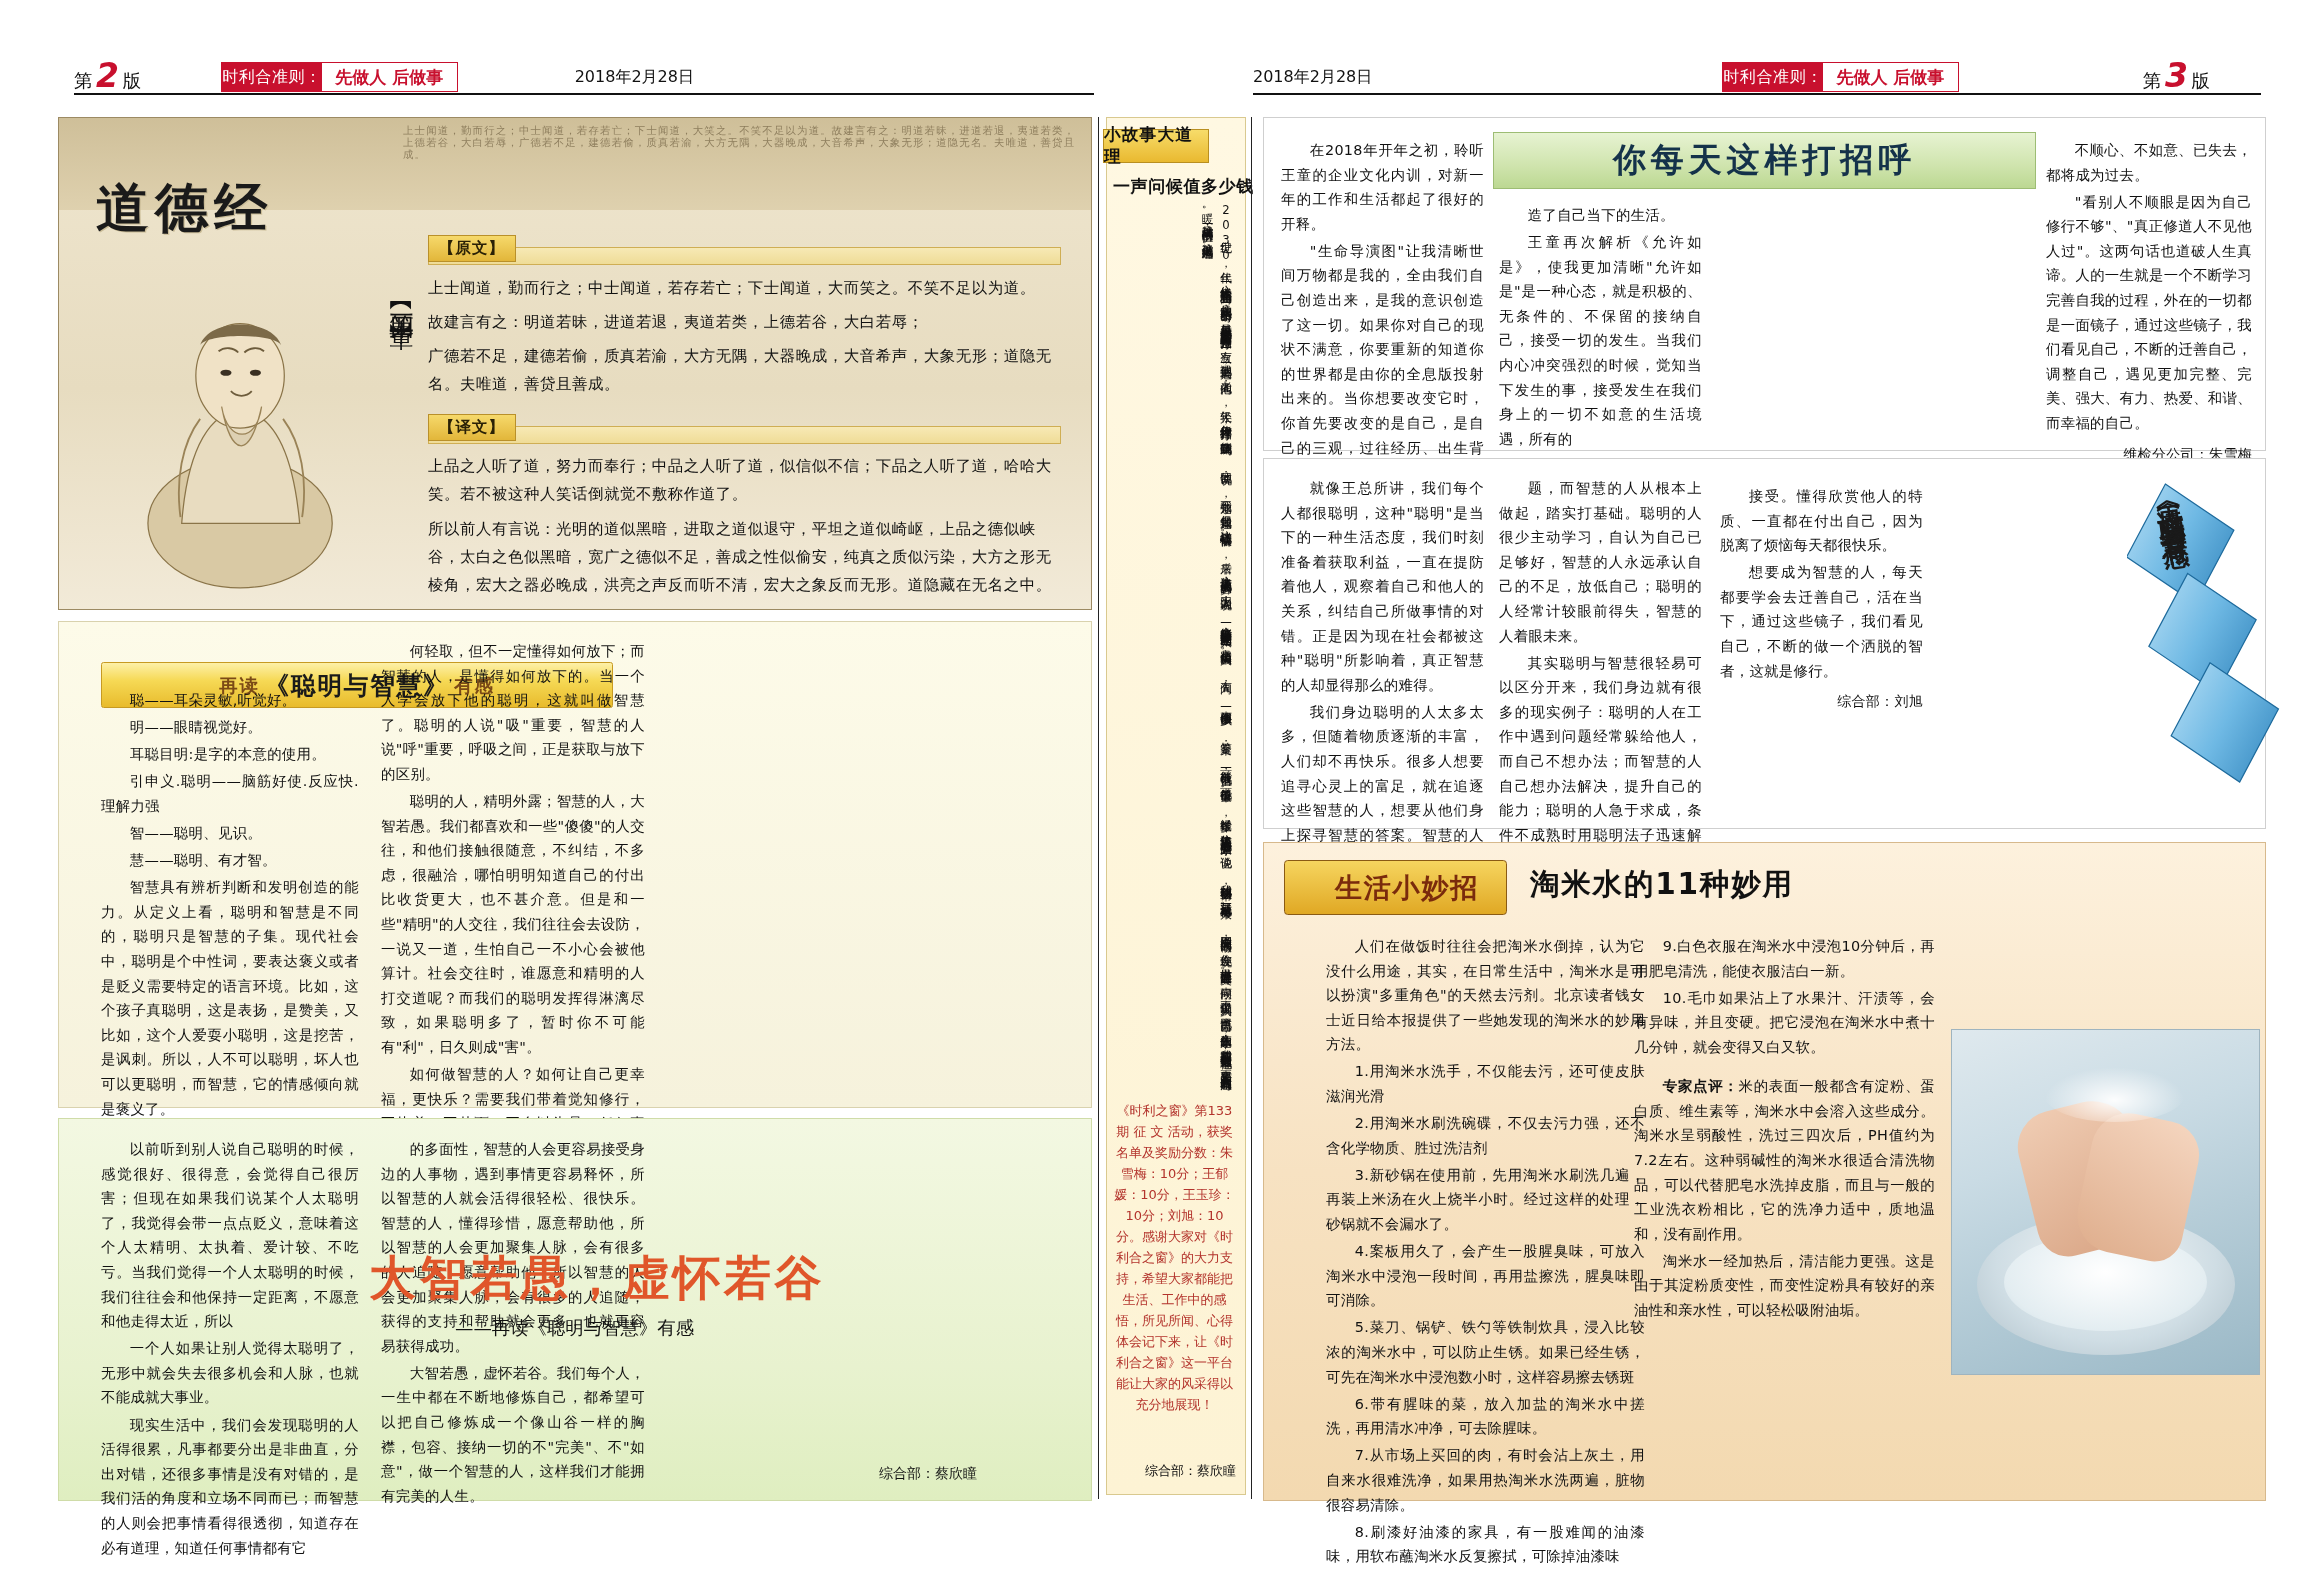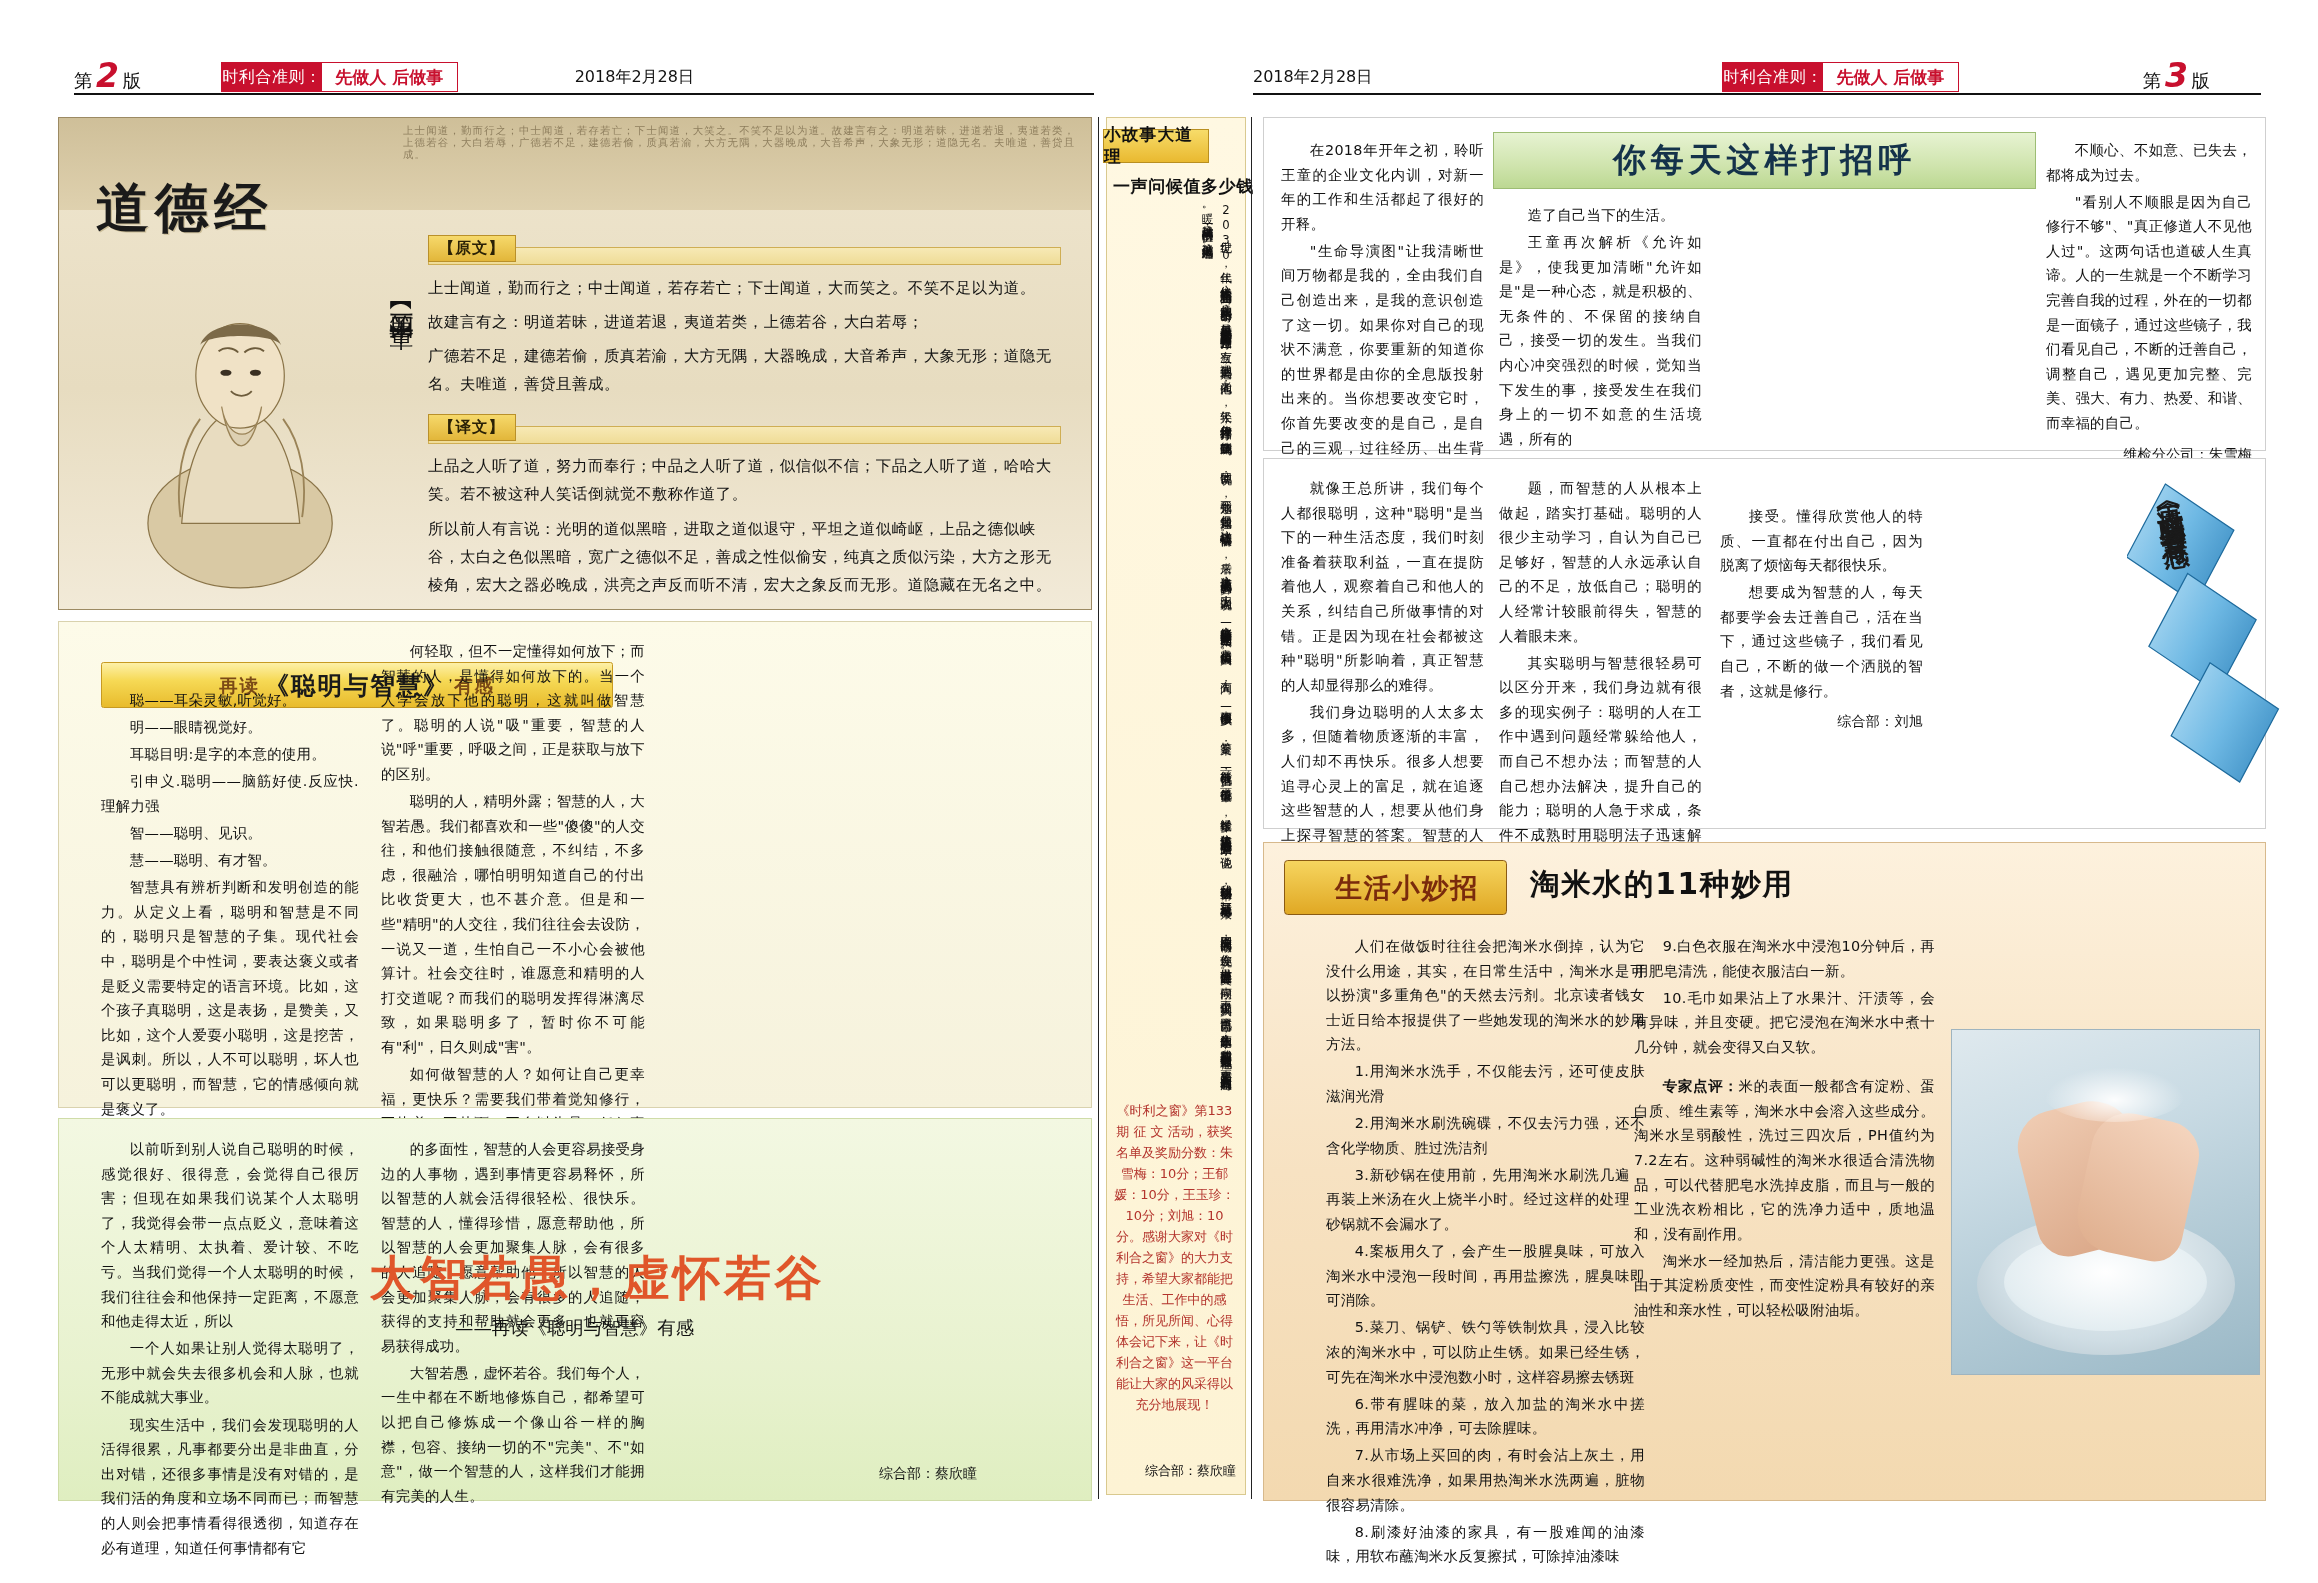--- a/index.html
+++ b/index.html
@@ -258,21 +258,21 @@
 
   <div class="p3-mid-box"></div>
   <div class="col" style="left:1281px;top:476px;width:203px;">
     <p>就像王总所讲，我们每个人都很聪明，这种"聪明"是当下的一种生活态度，我们时刻准备着获取利益，一直在提防着他人，观察着自己和他人的关系，纠结自己所做事情的对错。正是因为现在社会都被这种"聪明"所影响着，真正智慧的人却显得那么的难得。</p>
     <p>我们身边聪明的人太多太多，但随着物质逐渐的丰富，人们却不再快乐。很多人想要追寻心灵上的富足，就在追逐这些智慧的人，想要从他们身上探寻智慧的答案。智慧的人不执着，遇到的一切都在</p>
   </div>
   <div class="col" style="left:1499px;top:476px;width:203px;">
     <p>题，而智慧的人从根本上做起，踏实打基础。聪明的人很少主动学习，自认为自己已足够好，智慧的人永远承认自己的不足，放低自己；聪明的人经常计较眼前得失，智慧的人着眼未来。</p>
     <p>其实聪明与智慧很轻易可以区分开来，我们身边就有很多的现实例子：聪明的人在工作中遇到问题经常躲给他人，而自己不想办法；而智慧的人自己想办法解决，提升自己的能力；聪明的人急于求成，条件不成熟时用聪明法子迅速解决问</p>
   </div>
-  <div class="col" style="left:1720px;top:504px;width:203px;">
+  <div class="col" style="left:1720px;top:484px;width:203px;">
     <p>接受。懂得欣赏他人的特质、一直都在付出自己，因为脱离了烦恼每天都很快乐。</p>
     <p>想要成为智慧的人，每天都要学会去迁善自己，活在当下，通过这些镜子，我们看见自己，不断的做一个洒脱的智者，这就是修行。</p>
     <div class="sig">综合部：刘旭</div>
   </div>
 
   <div class="diamond-title">
     <svg viewBox="0 0 250 560" width="154" height="344">
       <defs>
         <linearGradient id="dg" x1="0" y1="0" x2="1" y2="1">
           <stop offset="0%" stop-color="#bfe3f7"></stop>

